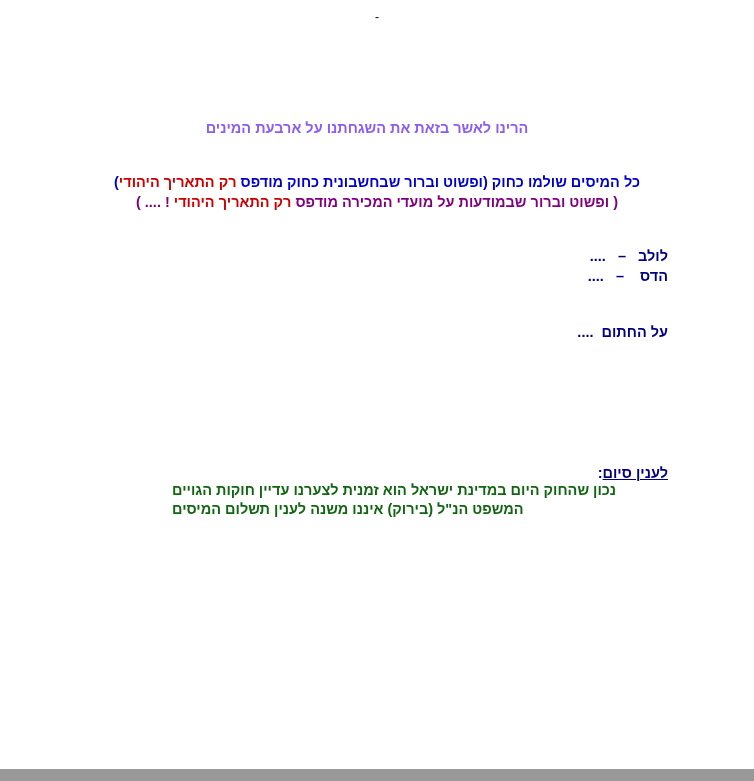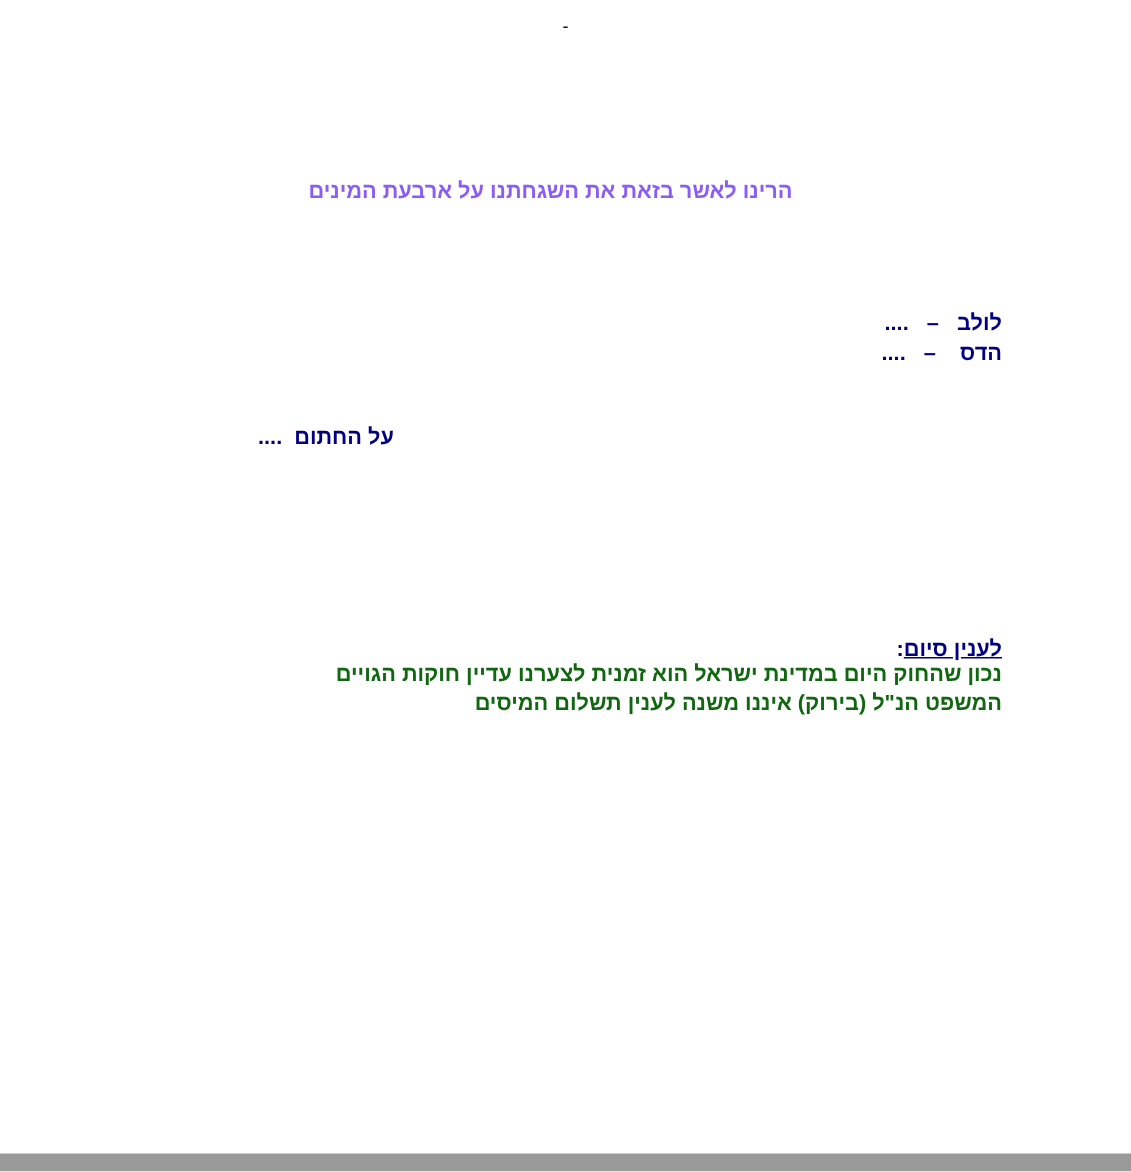--- a/index.html
+++ b/index.html
@@ -83,39 +83,39 @@
     white-space: pre;
     padding-right: 0;
     text-align: right;
     padding-left: 86px;
   }
   .spacer-5 { height: 38px; }
   .signature {
     font-weight: bold;
     font-size: 14.5px;
     color: #000080;
-    text-align: left;
+    text-align: right;
     padding-left: 86px;
     white-space: pre;
   }
   .spacer-6 { height: 125px; }
   .note-head {
     font-weight: bold;
     font-size: 14.5px;
     color: #000080;
     text-align: right;
     padding-left: 86px;
   }
   .note-head .u { text-decoration: underline; }
   .note-body {
     font-weight: bold;
     font-size: 14.5px;
     color: #116611;
     line-height: 19px;
-    text-align: right;
+    text-align: left;
     padding-left: 86px;
   }
   .bottom-bar {
     position: absolute;
     left: 0;
     bottom: 0;
     width: 754px;
     height: 12px;
     background: #999999;
   }
@@ -130,20 +130,24 @@
 
     <div class="spacer-1"></div>
 
 
     <div class="spacer-2"></div>
 
     <div class="line-confirm">הרינו לאשר בזאת את השגחתנו על ארבעת המינים</div>
 
     <div class="spacer-3"></div>
 
+    <div class="block-taxes">
+      <div class="l1"><span>כל המיסים שולמו כחוק (ופשוט וברור שבחשבונית כחוק מודפס </span><span class="red">רק התאריך היהודי</span><span>)</span></div>
+      <div class="l2"><span>( ופשוט וברור שבמודעות על מועדי המכירה מודפס </span><span class="red">רק התאריך היהודי</span><span> ! .... )</span></div>
+    </div>
 
     <div class="spacer-4"></div>
 
     <div class="detail-list">
       <span class="detail-row">לולב   –   ....</span>
       <span class="detail-row">הדס    –   ....</span>
     </div>
 
     <div class="spacer-5"></div>
 

